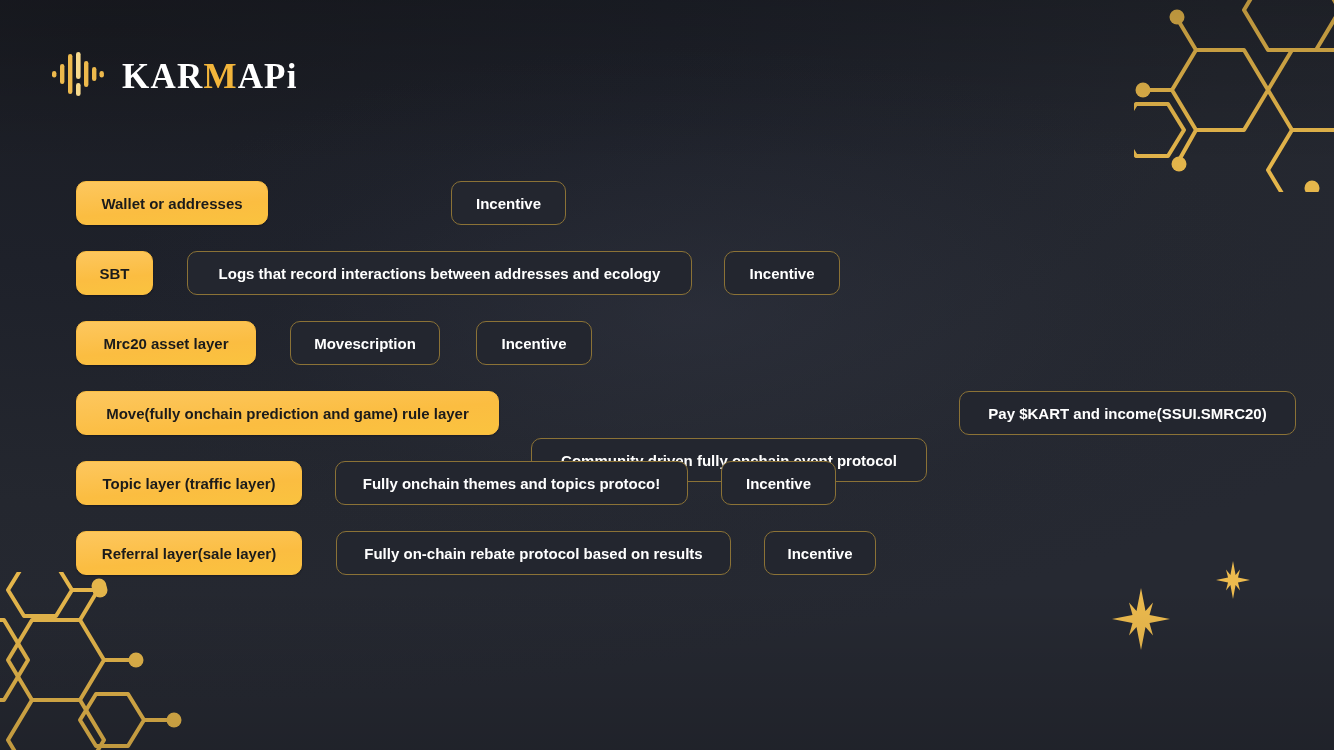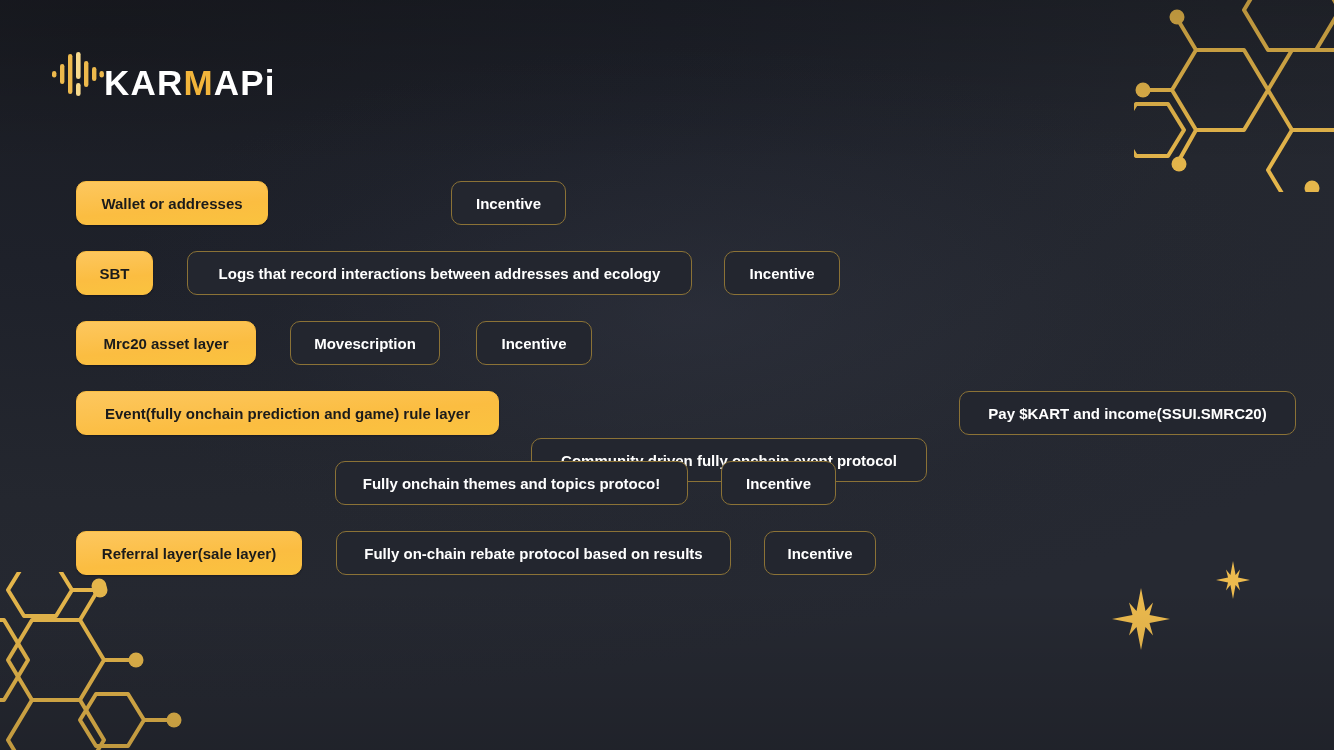--- a/index.html
+++ b/index.html
@@ -36,22 +36,24 @@
   .deco-bl { bottom: -6px; left: -14px; }
 
   .sparkle { position: absolute; pointer-events: none; }
 
   
   .header {
     position: absolute;
     top: 52px;
     left: 52px;
     display: flex;
-    align-items: flex-end;
+    align-items: center;
+    gap: 18px;
     z-index: 4;
+    font-family: Liberation Serif, serif;
   }
   .logo-mark { display: block; }
   .logo-text {
     font-size: 35px;
     font-weight: 700;
     letter-spacing: 1.2px;
     color: #ffffff;
     line-height: 1;
     white-space: nowrap;
   }
@@ -208,25 +210,26 @@
         <div class="pill filled" style="margin-left: 0px; position: absolute; left: 0px; top: 0px; width: 77px; padding: 0px 10px;">SBT</div>
         <div class="pill outline" style="margin-left: 0px; position: absolute; left: 111px; top: 0px; width: 505px; padding: 0px 10px;">Logs that record interactions between addresses and ecology</div>
         <div class="pill outline" style="margin-left: 0px; position: absolute; left: 648px; top: 0px; width: 116px; padding: 0px 10px;">Incentive</div>
       </div>
       <div class="row" style="position: relative; display: block;">
         <div class="pill filled" style="margin-left: 0px; position: absolute; left: 0px; top: 0px; width: 180px; padding: 0px 18px;">Mrc20 asset layer</div>
         <div class="pill outline" style="margin-left: 0px; position: absolute; left: 214px; top: 0px; width: 150px; padding: 0px 10px;">Movescription</div>
         <div class="pill outline" style="margin-left: 0px; position: absolute; left: 400px; top: 0px; width: 116px; padding: 0px 10px;">Incentive</div>
       </div>
       <div class="row" style="position: relative; display: block;">
-        <div class="pill filled" style="margin-left: 0px; position: absolute; left: 0px; top: 0px; width: 423px; padding: 0px 10px;">Event(fully onchain prediction and game) rule layer</div>
+        <div class="pill filled" style="margin-left: 0px; position: absolute; left: 0px; top: 0px; width: 423px; padding: 0px 10px;">Move(fully onchain prediction and game) rule layer</div>
         <div class="pill outline" style="margin-left: 0px; position: absolute; left: 455px; top: 0px; width: 396px; padding: 0px 10px; margin-top: 47px;">Community driven fully onchain event protocol</div>
         <div class="pill outline" style="margin-left: 0px; position: absolute; left: 883px; top: 0px; width: 337px; padding: 0px 4px;">Pay $KART and income(SSUI.SMRC20)</div>
       </div>
       <div class="row" style="position: relative; display: block;">
+        <div class="pill filled" style="margin-left: 0px; position: absolute; left: 0px; top: 0px; width: 226px; padding: 0px 10px;">Topic layer (traffic layer)</div>
         <div class="pill outline" style="margin-left: 0px; position: absolute; left: 259px; top: 0px; width: 353px; padding: 4px 10px;">Fully onchain themes and topics protoco!</div>
         <div class="pill outline" style="margin-left: 0px; position: absolute; left: 645px; top: 0px; width: 115px; padding: 0px 10px;">Incentive</div>
       </div>
       <div class="row" style="position: relative; display: block;">
         <div class="pill filled" style="margin-left: 0px; position: absolute; left: 0px; top: 0px; width: 226px; padding: 0px 10px;">Referral layer(sale layer)</div>
         <div class="pill outline" style="margin-left: 0px; position: absolute; left: 260px; top: 0px; width: 395px; padding: 0px 10px;">Fully on-chain rebate protocol based on results</div>
         <div class="pill outline" style="margin-left: 0px; position: absolute; left: 688px; top: 0px; width: 112px; padding: 0px 10px;">Incentive</div>
       </div>
     </div>
 

